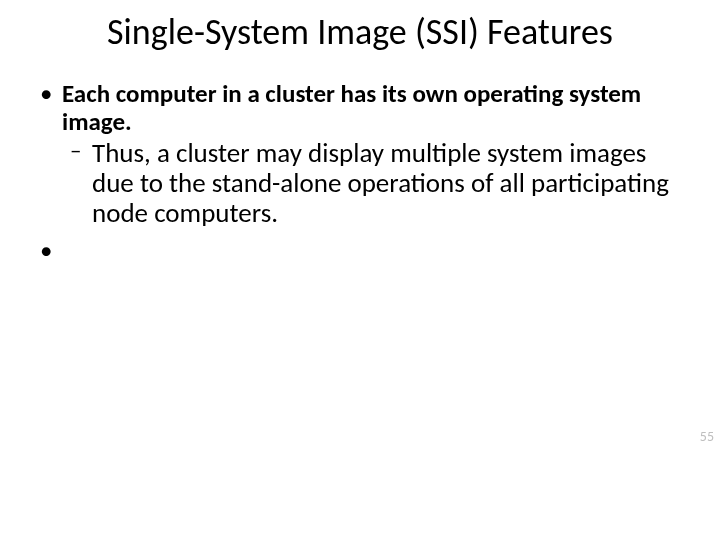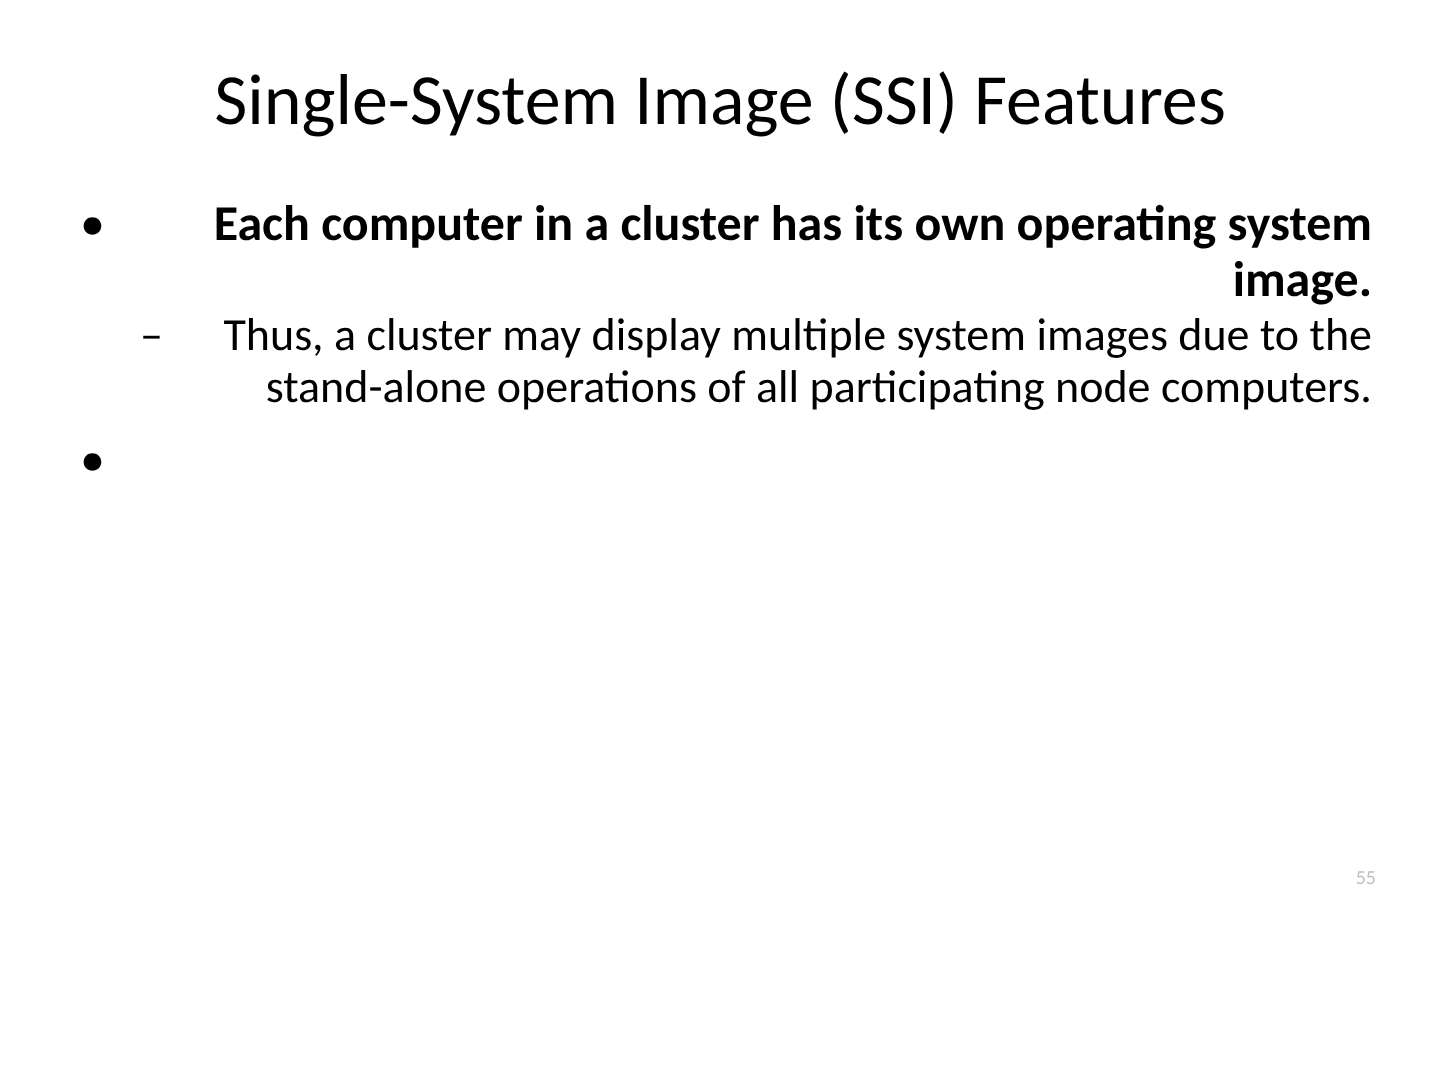--- a/index.html
+++ b/index.html
@@ -1,26 +1,26 @@
 <!DOCTYPE html>
 <html><head>
 <meta charset="utf-8">
 <style>
   * { margin: 0; padding: 0; box-sizing: border-box; }
   html, body { width: 720px; height: 540px; background: #fff; font-family: Calibri, "Segoe UI", Arial, sans-serif; color: #000; }
-  .slide { width: 720px; height: 459px; position: relative; padding: 22px 34px 0 34px; }
+  .slide { width: 720px; height: 459px; position: relative; padding: 4px 34px 0 34px; }
   .title { font-size: 36px; font-weight: 400; text-align: center; margin-top: 6px; margin-bottom: 26px; letter-spacing: 0; }
   ul.level1 { list-style: none; padding-left: 0; }
-  ul.level1 > li { position: relative; padding-left: 28px; margin-bottom: 6px; font-size: 25px; line-height: 1.12; text-align: right; }
+  ul.level1 > li { position: relative; padding-left: 28px; margin-bottom: 6px; font-size: 25px; line-height: 1.12; }
   ul.level1 > li::before { content: "•"; position: absolute; left: 6px; top: 0; font-size: 25px; }
   ul.level1 > li.bold > .l1text { font-weight: 700; }
   ul.level2 { list-style: none; padding-left: 0; margin-top: 2px; margin-bottom: 8px; }
-  ul.level2 > li { position: relative; padding-left: 30px; font-size: 23px; line-height: 1.12; font-weight: 400; }
+  ul.level2 > li { position: relative; padding-left: 30px; font-size: 27px; line-height: 1.12; font-weight: 400; }
   ul.level2 > li::before { content: "–"; position: absolute; left: 8px; top: 0; font-size: 23px; }
-  .pagenum { position: absolute; right: 32px; bottom: 14px; font-size: 10px; color: #bfbfbf; }
+  .pagenum { position: absolute; right: 6px; bottom: 14px; font-size: 14px; color: #bfbfbf; }
 </style>
 </head>
 <body>
 
 <div class="slide">
   <h1 class="title">Single-System Image (SSI) Features</h1>
 
   <ul class="level1">
     <li class="bold">
       <span class="l1text">Each computer in a cluster has its own operating system image.</span>

